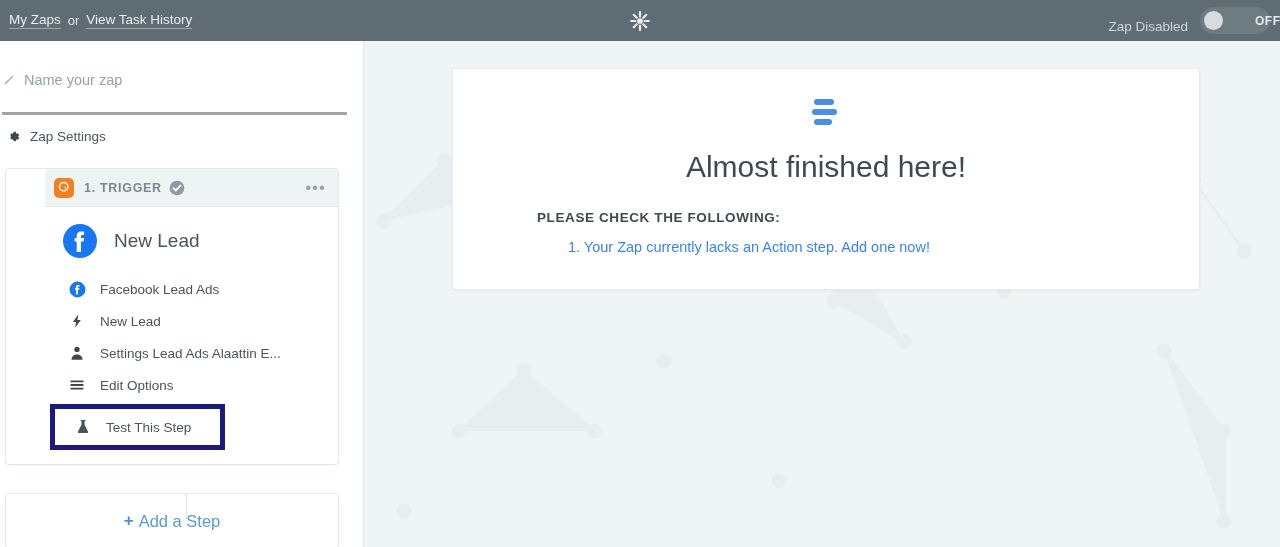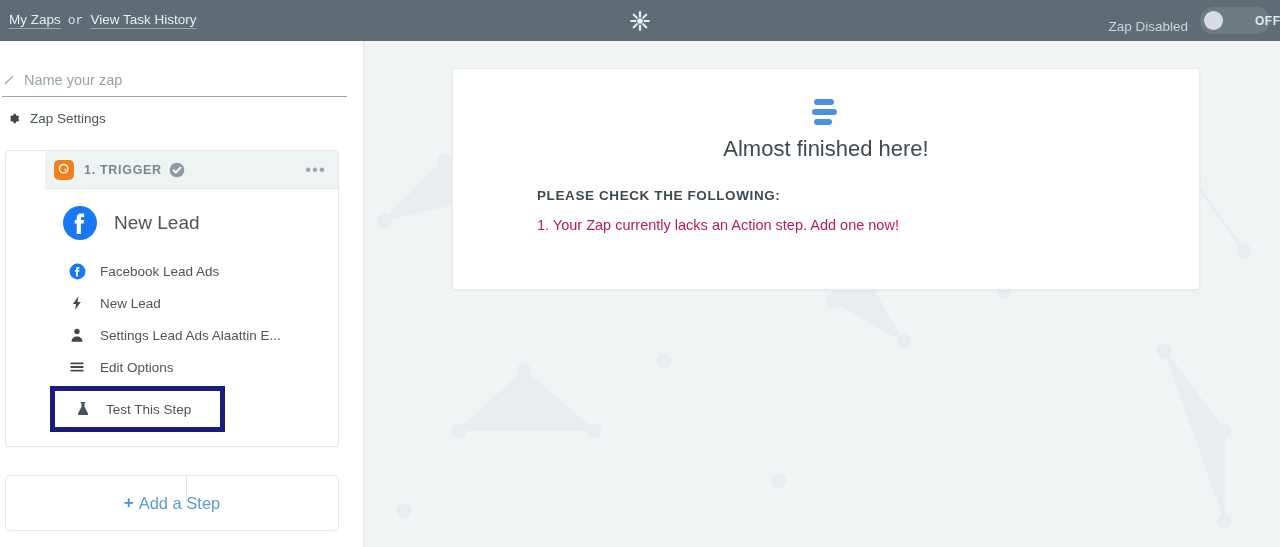--- a/index.html
+++ b/index.html
@@ -23,21 +23,21 @@
     padding-left: 9px;
     font-size: 13.5px;
   }
   .topbar-link {
     color: #e9eef0;
     text-decoration: none;
     border-bottom: 1px solid #9aa7ad;
     padding-bottom: 1px;
     cursor: pointer;
   }
-  .topbar-or { color: #dde4e7; font-size: 13px; font-family: Liberation Mono, monospace; }
+  .topbar-or { color: #dde4e7; font-size: 13px; }
 
   .topbar-center {
     position: absolute; left: 0; right: 0;
     display: flex; justify-content: center;
     pointer-events: none;
   }
   .zap-logo { width: 22px; height: 22px; pointer-events: auto; }
 
   .topbar-right {
     position: absolute; right: 10px;
@@ -71,22 +71,22 @@
   .sidebar {
     position: absolute; top: 41px; left: 0;
     width: 364px; height: 506px;
     background: #ffffff;
     border-right: 1px solid #e2e8ea;
     z-index: 20;
   }
   .zapname-row {
     display: flex; align-items: center; gap: 8px;
     margin: 31px 16px 0 2px;
-    border-bottom: 1px solid #a3a3a3;
-    padding-bottom: 8px;
+    border-bottom: 3px solid #a3a3a3;
+    padding-bottom: 24px;
   }
   .pencil-icon { width: 14px; height: 14px; flex: none; }
   .zapname-input {
     border: none; outline: none;
     font-family: "Liberation Sans", sans-serif;
     font-size: 14.5px;
     color: #6b7a82;
     background: transparent;
     width: 100%;
   }
@@ -228,38 +228,38 @@
     box-shadow: 0 1px 3px rgba(0,0,0,.05);
     z-index: 5;
   }
   .notice-icon {
     margin: 29px auto 0;
     width: 34px; height: 30px;
     display: block;
   }
   .notice-title {
     text-align: center;
-    font-size: 22px;
+    font-size: 30px;
     color: #3f4a50;
-    margin-top: 8px;
+    margin-top: 22px;
   }
   .notice-sub {
     margin: 26px 0 0 84px;
     font-size: 13.5px;
     font-weight: bold;
     letter-spacing: .6px;
     color: #3f4a50;
   }
   .notice-item {
     margin: 14px 0 0 84px;
     font-size: 14.5px;
     color: #7fa8cc;
   }
   .notice-item a {
-    color: #be185d; text-decoration: none; cursor: pointer;
+    color: #3b82f6; text-decoration: none; cursor: pointer; margin-left: 31px;
   }
 </style>
 </head>
 <body>
 
 <div class="topbar">
   <div class="topbar-left">
     <span class="topbar-link">My Zaps</span>
     <span class="topbar-or">or</span>
     <span class="topbar-link">View Task History</span>

